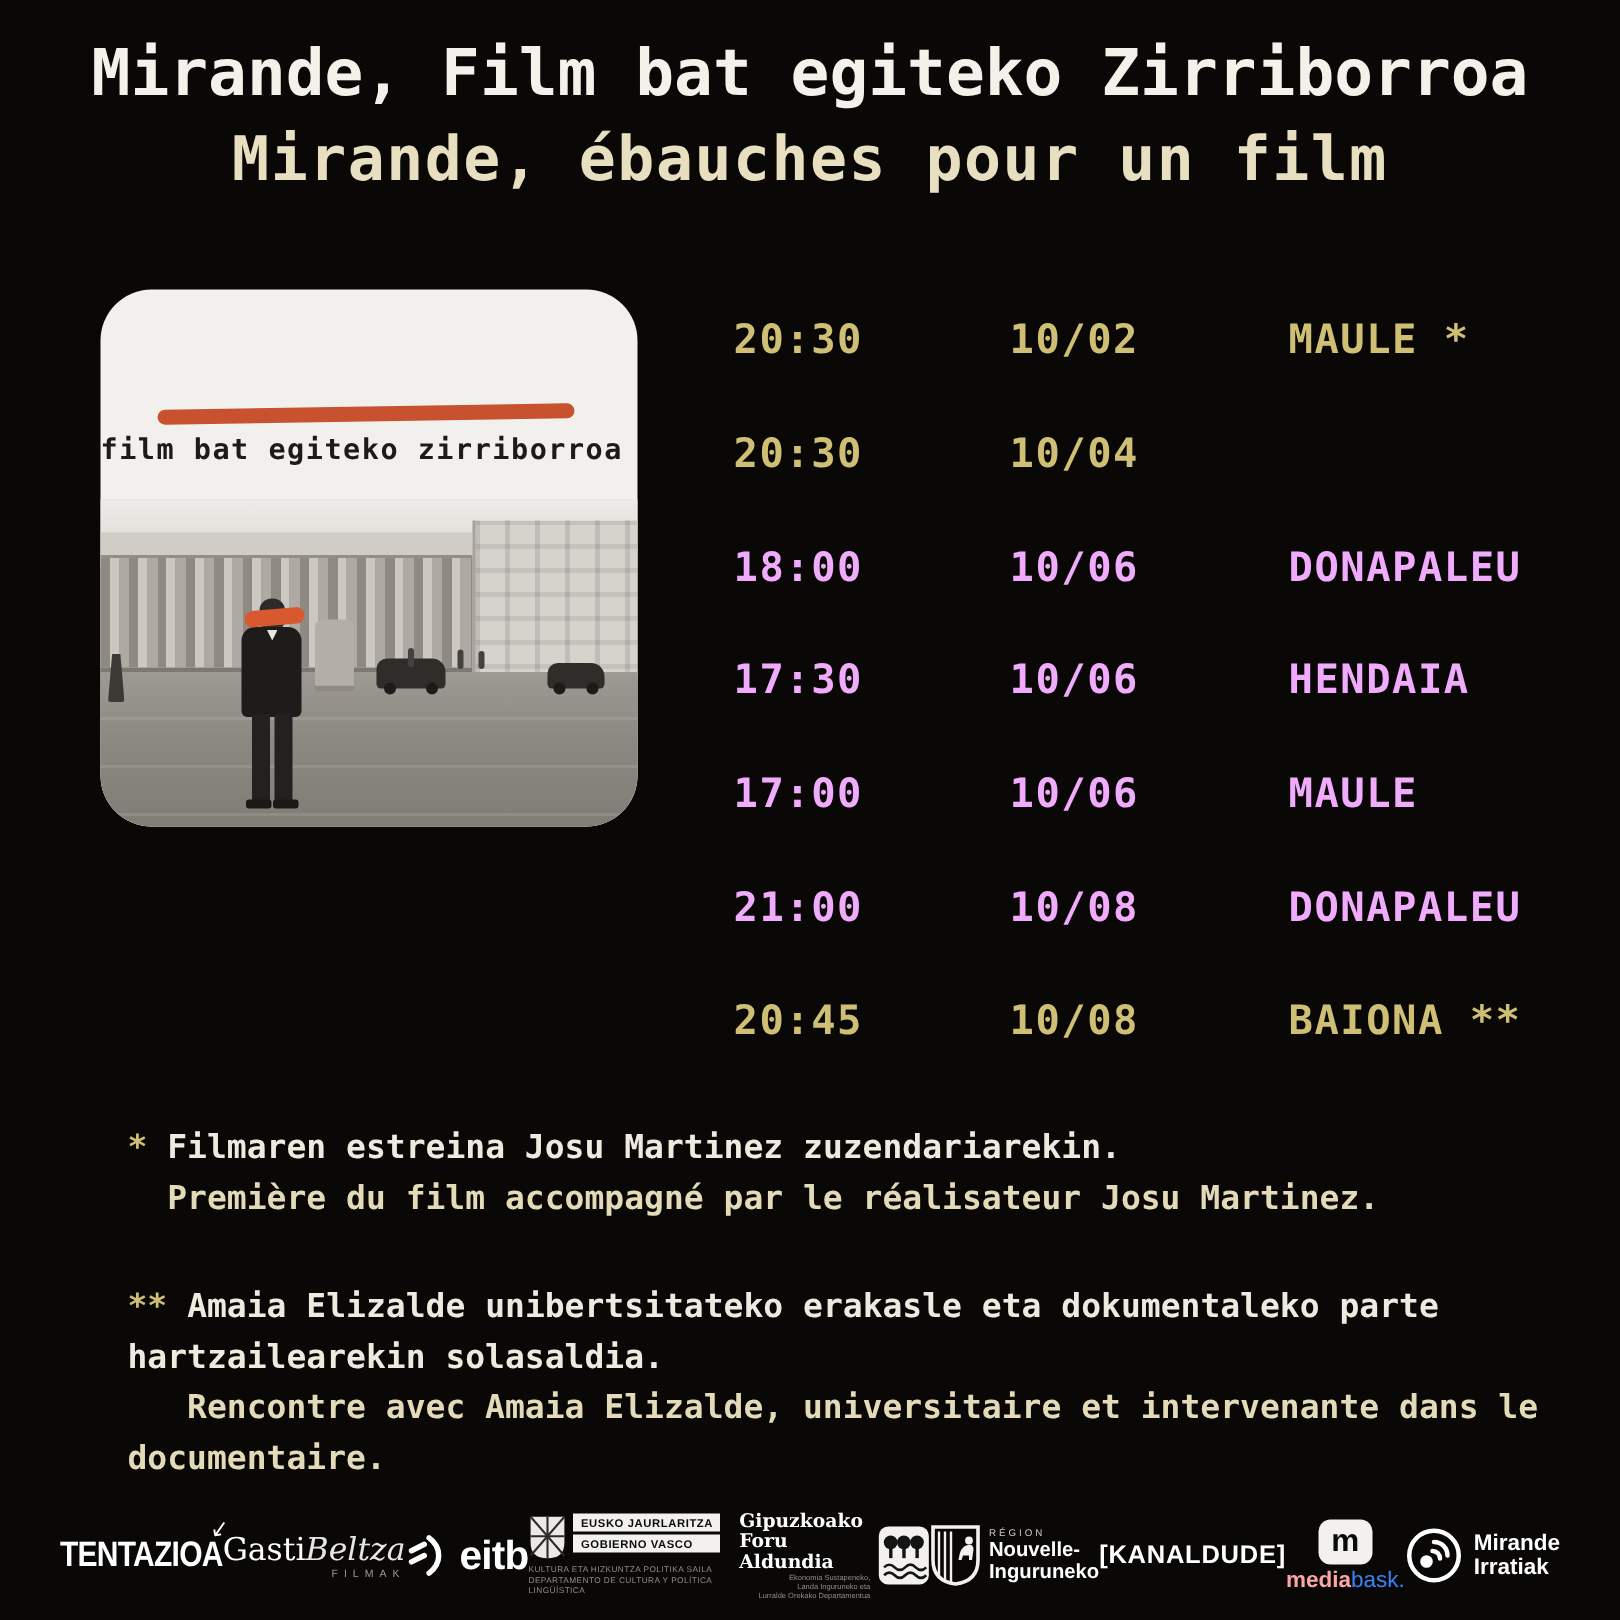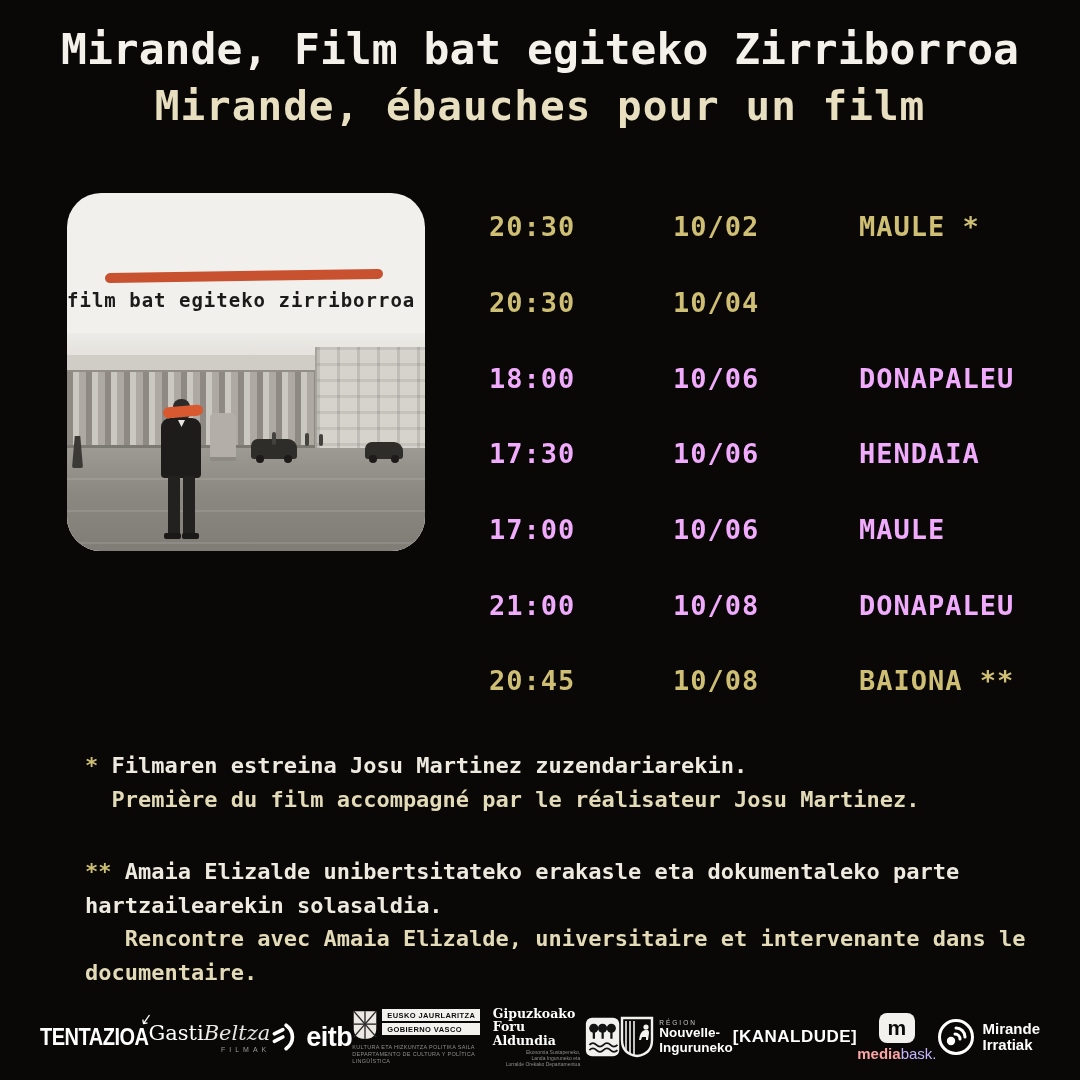--- a/index.html
+++ b/index.html
@@ -95,21 +95,21 @@
   .gz-sub{font-size:5px;line-height:6px;color:#8d8d8d;margin-top:2px;text-align:right;}
   .na{display:flex;gap:5px;align-items:center;}
   .na-region{font-size:6.5px;letter-spacing:2px;color:#c9c9c9;}
   .na-line{font-weight:bold;font-size:13.5px;line-height:14.5px;}
   .kd-text{font-weight:bold;font-size:17px;letter-spacing:.5px;white-space:nowrap;}
   .mb{display:block;text-align:center;}
   .mb-icon{width:36px;height:30px;background:#f2f1ee;border-radius:8px;color:#0a0a0a;
            font-weight:bold;font-size:21px;line-height:29px;text-align:center;margin:0 auto;}
   .mb-word{font-size:15px;margin-top:2px;white-space:nowrap;}
   .mb-a{font-weight:bold;color:#fca5a5;}
-  .mb-b{color:#c4b5fd;}
+  .mb-b{color:#3b82f6;}
   .ei{display:flex;gap:6px;align-items:center;}
   .ei-text{font-weight:bold;font-size:15px;line-height:16px;}
 </style>
 </head>
 <body>
 
 <div class="canvas">
 
   <div class="title1">Mirande, Film bat egiteko Zirriborroa</div>
   <div class="title2">Mirande, ébauches pour un film</div>

